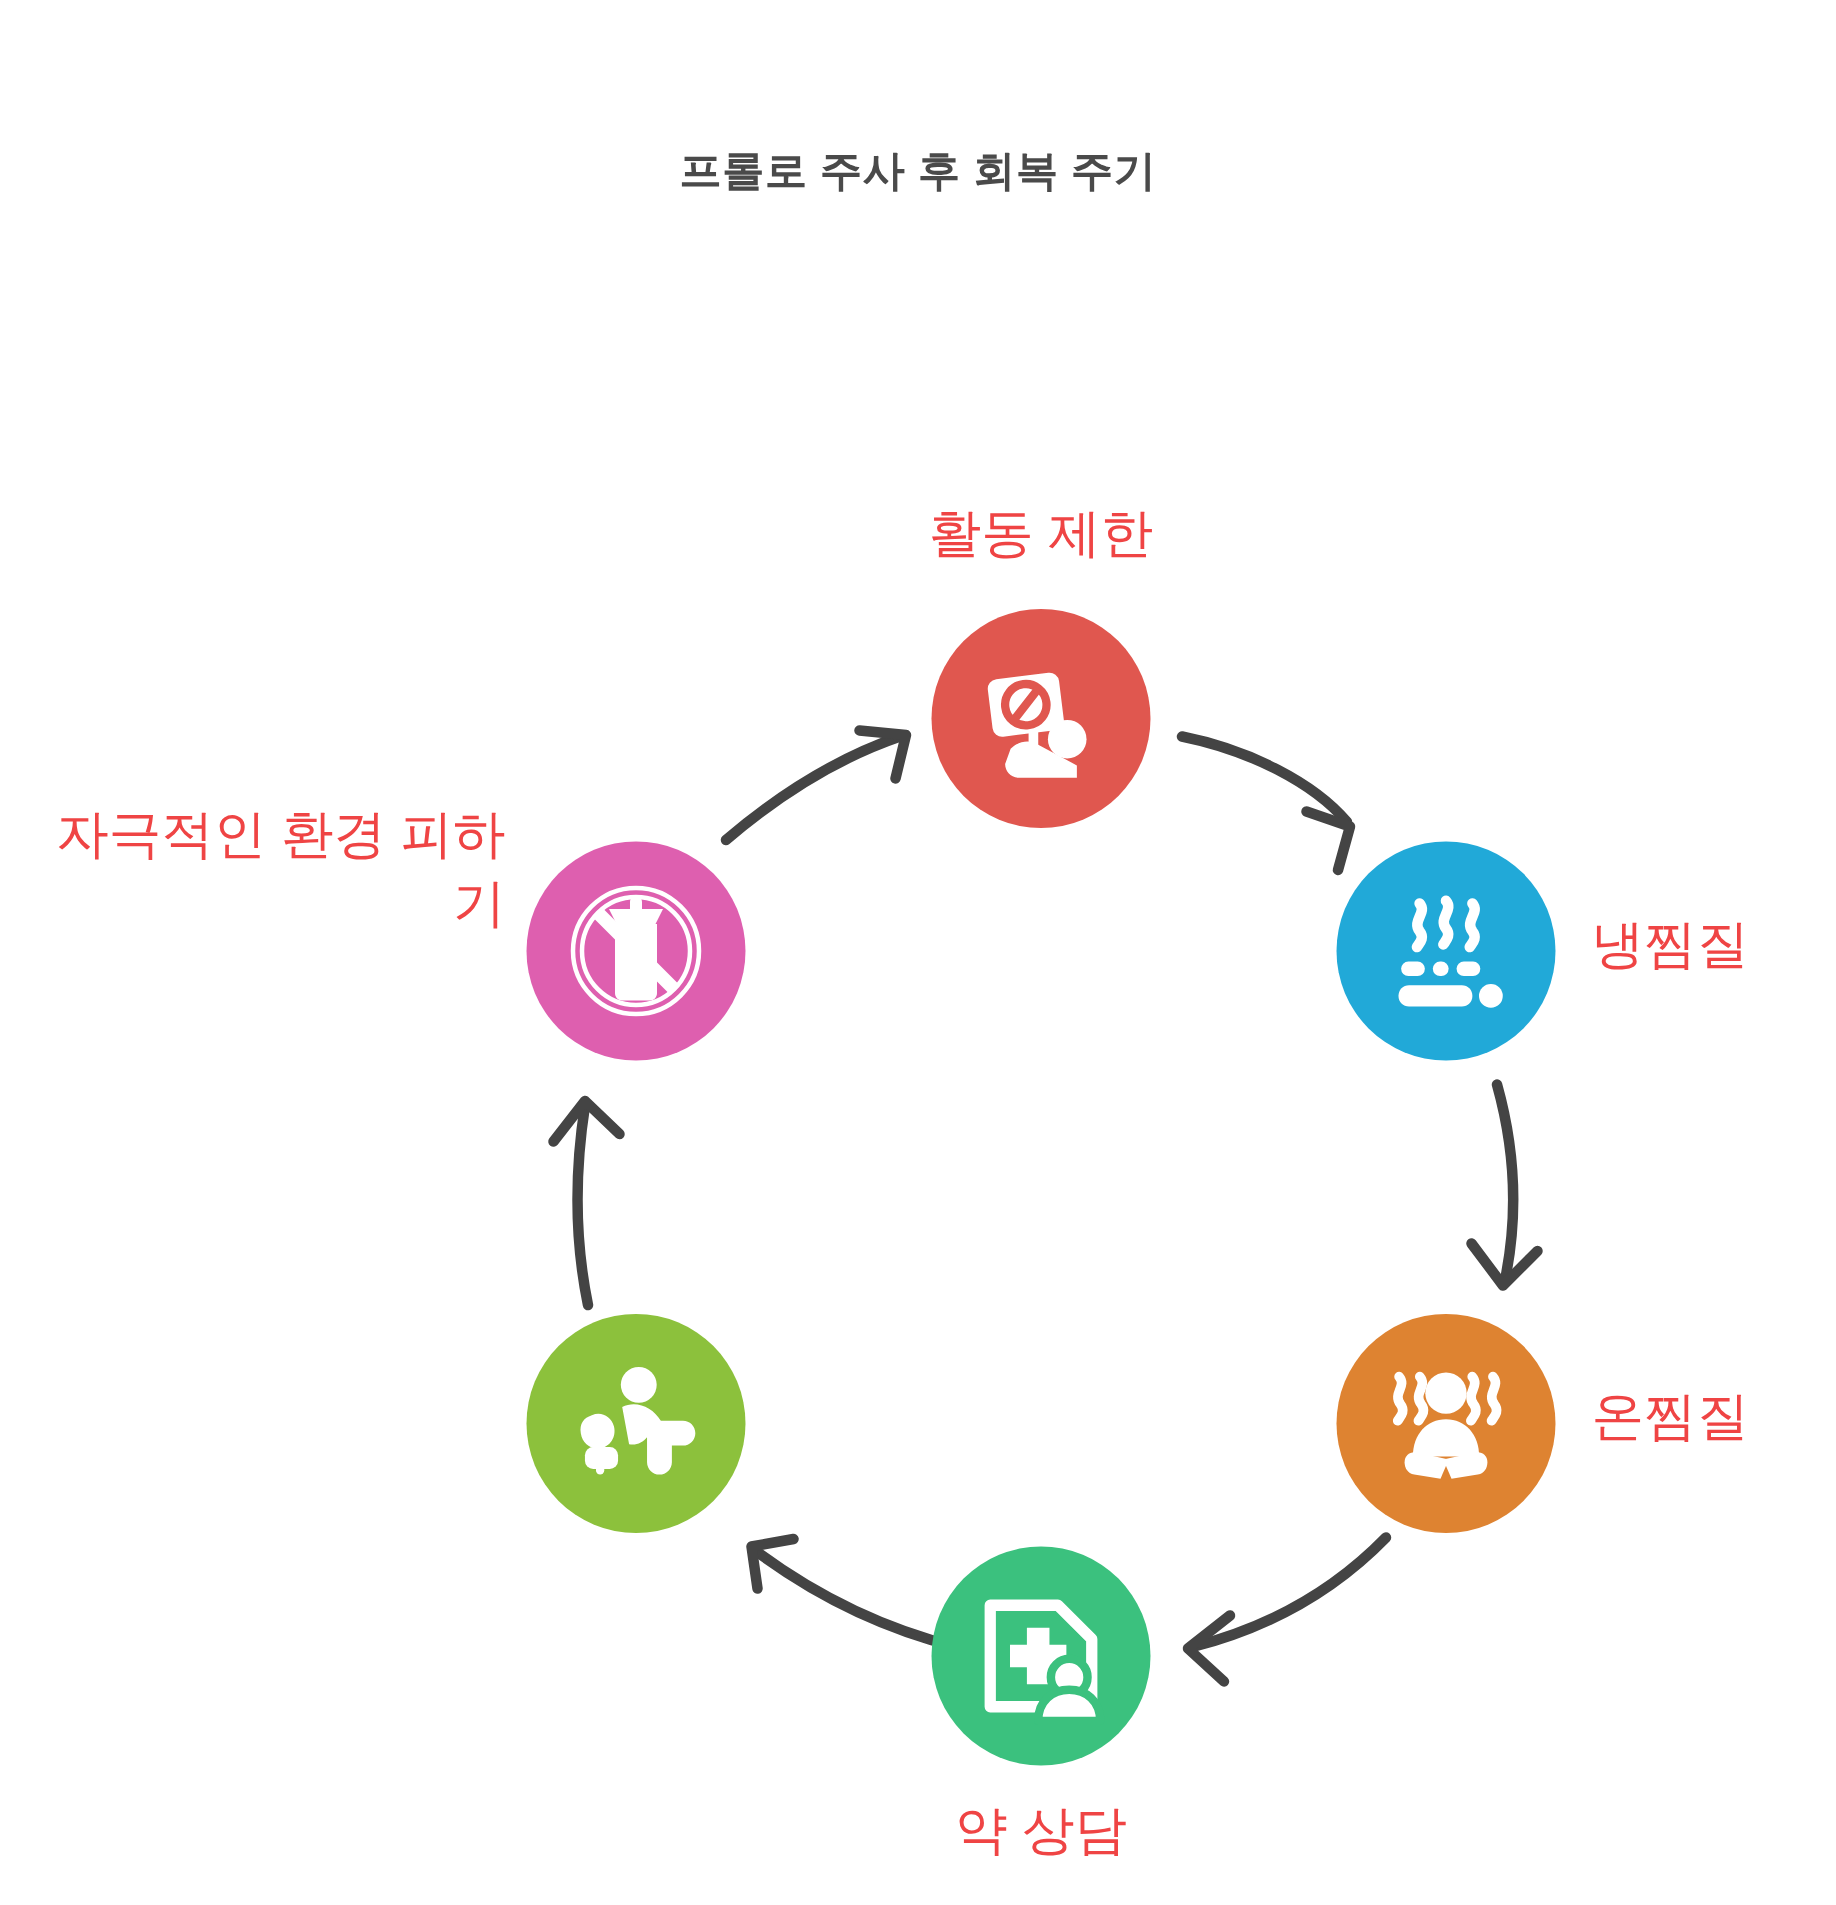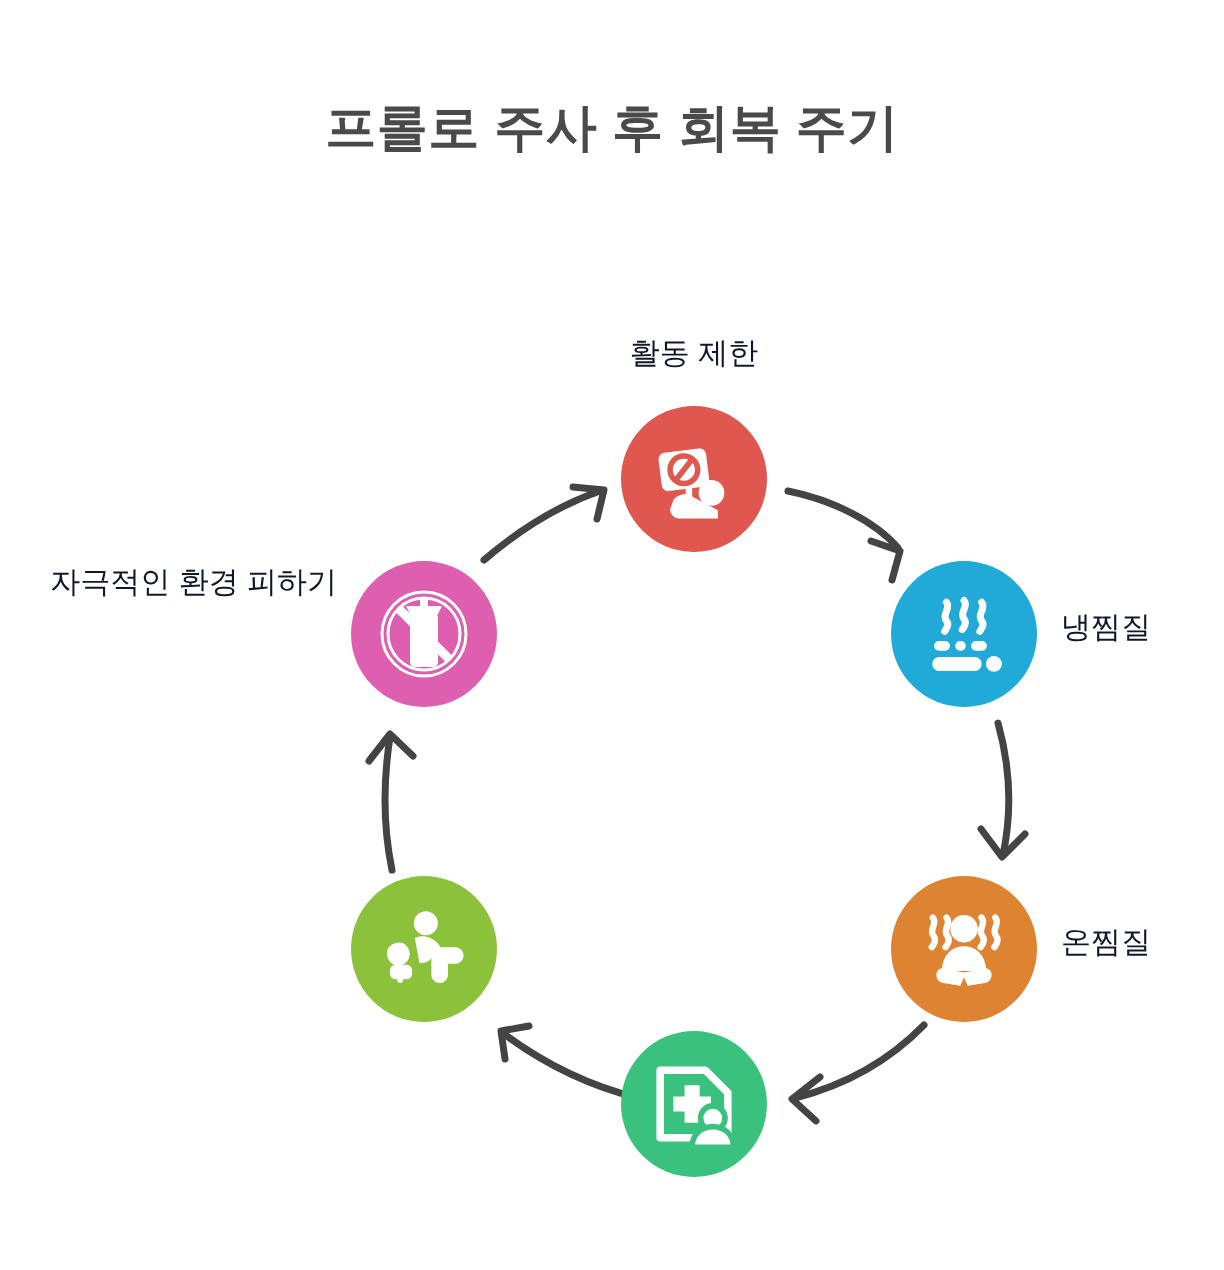--- a/index.html
+++ b/index.html
@@ -21,21 +21,21 @@
     width: 1224px;
     height: 1270px;
   }
 
   #title {
     position: absolute;
     top: 97px;
     left: 0;
     width: 1224px;
     text-align: center;
-    font-size: 51px;
+    font-size: 28px;
     font-weight: bold;
     color: #4a4a4a;
     letter-spacing: 0.5px;
     line-height: 1.2;
   }
 
   
   #arrows {
     position: absolute;
     top: 0;
@@ -53,22 +53,22 @@
     border-radius: 50%;
     display: flex;
     align-items: center;
     justify-content: center;
   }
   .node svg { display: block; }
 
   
   .label {
     position: absolute;
-    font-size: 30px;
-    color: #0f172a;
+    font-size: 35px;
+    color: #ef4444;
     line-height: 1.32;
     white-space: pre-line;
   }
   .label.center { text-align: center; }
   .label.right  { text-align: right; }
   .label.left   { text-align: left; }
 </style>
 </head>
 <body>
 
@@ -167,20 +167,21 @@
   <div class="node" style="left:621px; top:1031px; background:#3bc17e;">
     <svg width="94" height="94" viewBox="0 0 100 100">
       <path d="M14 14 L62 14 L86 38 L86 86 L14 86 Z" fill="none" stroke="#ffffff" stroke-width="8" stroke-linejoin="round"></path>
       <path d="M40 30 L56 30 L56 42 L68 42 L68 58 L56 58 L56 70 L40 70 L40 58 L28 58 L28 42 L40 42 Z" fill="#ffffff"></path>
       <g fill="#ffffff">
         <circle cx="70" cy="65" r="13" stroke="#3bc17e" stroke-width="6"></circle>
         <path d="M48 96 C48 82 58 74 70 74 C82 74 92 82 92 96 Z" stroke="#3bc17e" stroke-width="6" stroke-linejoin="round"></path>
       </g>
     </svg>
   </div>
+  <div class="label center" style="left:513px; top:1198px; width:362px;">약 상담</div>
 
   <div class="node" style="left:351px; top:876px; background:#8cc13c;">
     <svg width="92" height="92" viewBox="0 0 100 100">
       <g fill="#ffffff">
         <circle cx="52" cy="22" r="13"></circle>
         <path d="M40 38 C50 33 62 38 68 48 L84 48 C89 48 93 52 93 57 C93 62 89 66 84 66 L76 66 L76 78 C76 83 72 87 67 87 C62 87 58 83 58 78 L58 60 C55 64 50 66 45 65 Z"></path>
         <path d="M18 44 C25 41 32 45 34 52 C36 60 31 67 24 68 C17 69 11 64 10 57 C9 50 12 46 18 44 Z"></path>
         <rect x="13" y="67" width="24" height="16" rx="6"></rect>
         <rect x="21" y="78" width="6" height="9" rx="3"></rect>
       </g>
@@ -192,15 +193,15 @@
       <g fill="#ffffff">
         <path d="M36 32 L64 32 L64 78 C64 81 62 83 59 83 L41 83 C38 83 36 81 36 78 Z"></path>
         <path d="M32 22 L68 22 L62 34 L38 34 Z"></path>
         <rect x="46" y="14" width="8" height="12" rx="3"></rect>
       </g>
       <circle cx="50" cy="50" r="39" fill="none" stroke="#ffffff" stroke-width="9"></circle>
       <line x1="24" y1="24" x2="76" y2="76" stroke="#ffffff" stroke-width="9" stroke-linecap="round"></line>
       <circle cx="50" cy="50" r="39" fill="none" stroke="#de5faf" stroke-width="3"></circle>
     </svg>
   </div>
-  <div class="label right" style="left:25px; top:562px; width:312px;text-align:right;">자극적인 환경 피하기</div>
+  <div class="label right" style="left:25px; top:534px; width:312px;text-align:right;">자극적인 환경 피하기</div>
 
 </div>
 
 </body></html>

